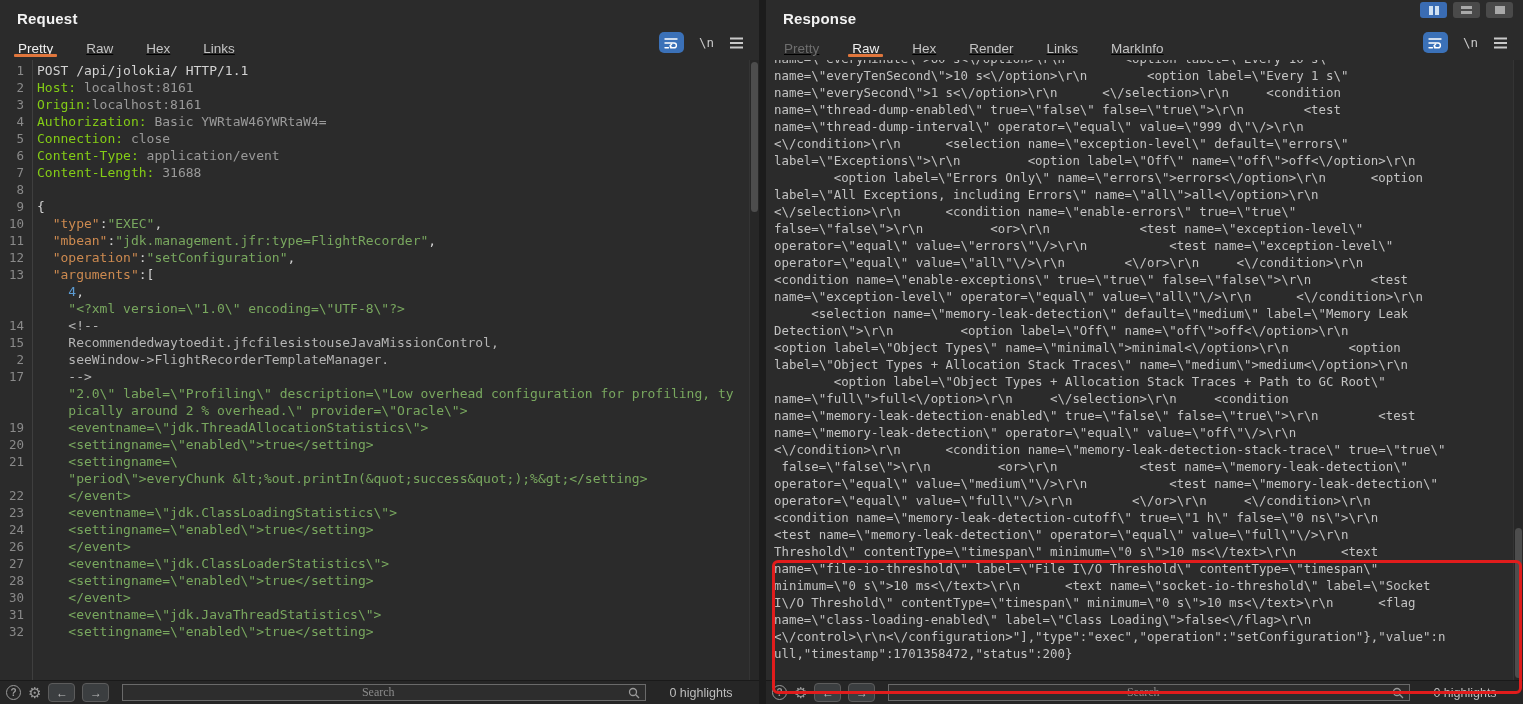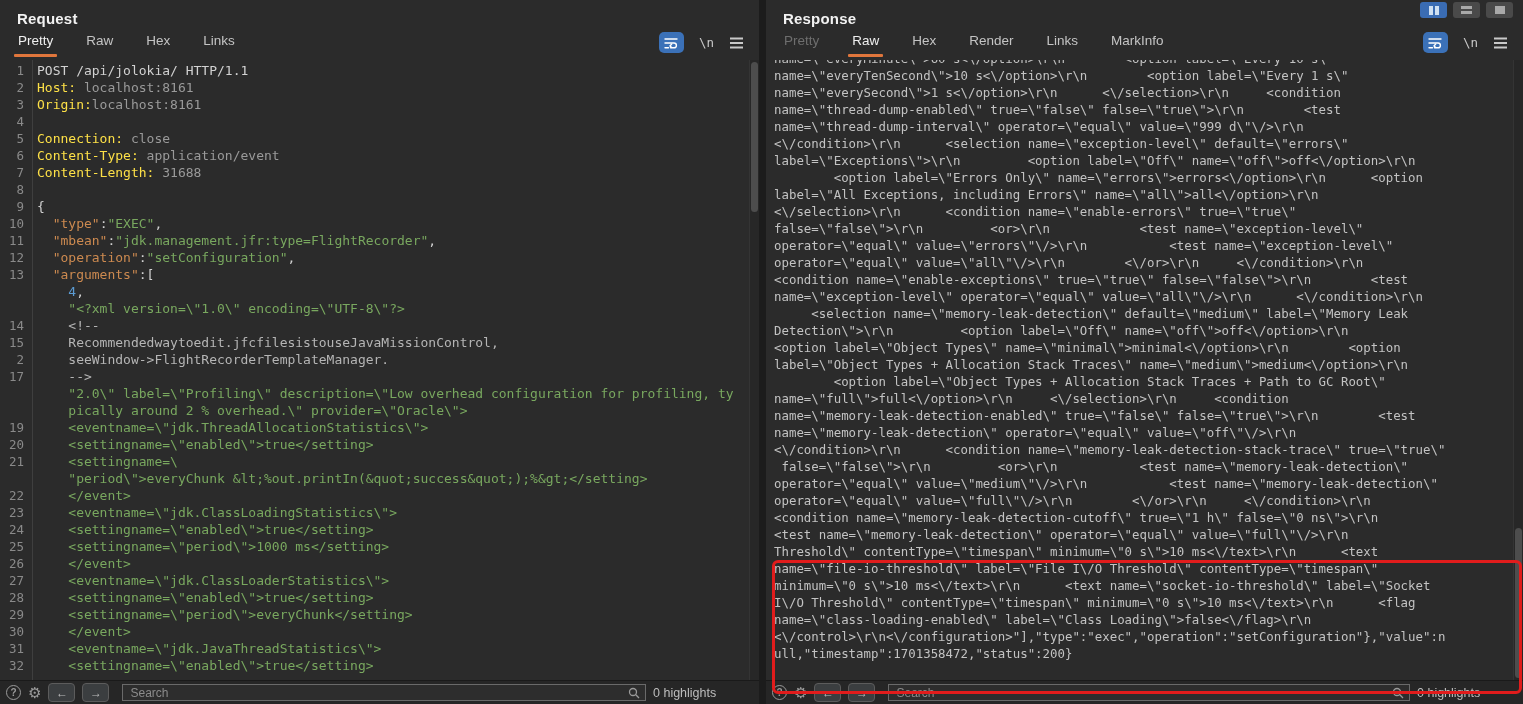--- a/index.html
+++ b/index.html
@@ -11,38 +11,38 @@
   .app{display:flex;width:1523px;height:704px;}
   .panel{position:relative;display:flex;flex-direction:column;background:#2b2b2b;height:704px;}
   #request-panel{width:759px;flex:none;}
   .divider{width:7px;background:#1c1c1c;flex:none;}
   #response-panel{flex:1;min-width:0;}
 
   
   .panel-header{height:60px;flex:none;position:relative;z-index:3;background:#2b2b2b;}
   .panel-title{font-size:15px;font-weight:bold;color:#f2f2f2;padding:10px 0 0 17px;letter-spacing:.2px;}
   .tab-row{display:flex;align-items:flex-end;padding-left:17px;margin-top:3px;height:27px;}
-  .tab{position:relative;margin-right:31px;padding:3px 1px 8px 1px;cursor:default;}
+  .tab{position:relative;margin-right:31px;padding:3px 1px 0 1px;cursor:default;text-decoration:underline;}
   .tab-label{font-size:13.5px;color:#c4c4c4;}
   .tab.selected .tab-label{color:#efefef;}
   .tab.selected::after{content:'';position:absolute;left:-3px;right:-3px;bottom:0;height:3px;background:#e0763c;border-radius:1px;}
   .tab.disabled .tab-label{color:#6e6e6e;}
   .tab-tools{margin-left:auto;display:flex;align-items:center;gap:15px;padding-right:15px;padding-bottom:4px;}
   .wrap-btn{width:25px;height:21px;background:#3b71b8;border-radius:5px;display:flex;align-items:center;justify-content:center;}
   .nl-label{color:#c9c9c9;font-size:12.5px;font-family:"DejaVu Sans Mono","Liberation Mono",monospace;}
 
   
   .editor{flex:1;position:relative;overflow:hidden;background:#2b2b2b;}
   .editor-req::before{content:'';position:absolute;left:32px;top:0;bottom:0;width:1px;background:#3f3f3f;}
   .row{display:flex;height:17px;line-height:17px;white-space:pre;
        font-family:"DejaVu Sans Mono","Liberation Mono",monospace;font-size:13px;}
   .gut{width:24px;flex:none;text-align:right;padding-right:8px;color:#8a8a8a;font-size:12.5px;}
   .line{padding-left:5px;}
   .t-p{color:#d2d2d2;}
-  .t-hn{color:#fde047;}
+  .t-hn{color:#84cc16;}
   .t-hv{color:#9a9a9a;}
   .t-k{color:#cd8a50;}
   .t-g{color:#79a85f;}
   .t-nu{color:#5b9bd3;}
   .t-c{color:#b5b5b5;}
   #request-code{margin-top:2px;}
   #response-code{margin-top:-10px;}
   .rrow{height:17px;line-height:17px;white-space:pre;padding-left:8px;color:#c3c3c3;
         font-family:"DejaVu Sans Mono","Liberation Mono",monospace;font-size:12.4px;}
 
@@ -55,23 +55,23 @@
   .bottom-bar{height:23px;flex:none;background:#262626;border-top:1px solid #1a1a1a;
               display:flex;align-items:center;gap:7px;padding:0 6px;position:relative;z-index:3;}
   .help-icon{width:13px;height:13px;border:1.5px solid #9a9a9a;border-radius:50%;color:#9a9a9a;
              font-size:10px;font-weight:bold;display:flex;align-items:center;justify-content:center;flex:none;}
   .gear-icon{color:#9a9a9a;font-size:15px;line-height:15px;flex:none;}
   .nav-btn{width:25px;height:17px;background:#3b3e40;border:1px solid #5c5c5c;border-radius:4px;
            color:#bdbdbd;font-size:12px;display:flex;align-items:center;justify-content:center;flex:none;}
   .search-field{flex:1;height:15px;background:#2d2d2d;border:1px solid #6a6a6a;display:flex;
                 align-items:center;padding:0 5px;margin-left:6px;}
   .search-field input{flex:1;background:transparent;border:none;outline:none;color:#cfcfcf;
-                font-size:12px;font-family:Liberation Sans, sans-serif;min-width:0;}
+                font-size:12px;font-family:Liberation Serif, serif;min-width:0;text-align:center;}
   .search-field input::placeholder{color:#8b8b8b;}
-  .highlights{flex:none;width:96px;text-align:left;color:#bdbdbd;font-size:12.5px;margin-right:4px;}
+  .highlights{flex:none;width:96px;text-align:center;color:#bdbdbd;font-size:12.5px;margin-right:4px;}
 
   
   .window-controls{position:absolute;top:2px;right:10px;display:flex;gap:6px;z-index:5;}
   .wc{width:27px;height:16px;border-radius:3px;background:#4a4a4a;display:flex;align-items:center;justify-content:center;gap:2px;}
   .wc.active{background:#3a6cb3;}
   .wc .col{width:4px;height:9px;background:#a9a9a9;}
   .wc.active .col{background:#cfe0f2;}
   .wc .rowbar{width:11px;height:3px;background:#a9a9a9;}
   .wc .rows{display:flex;flex-direction:column;gap:2px;}
   .wc .sq{width:10px;height:8px;background:#a9a9a9;}
@@ -108,21 +108,21 @@
           </svg>
         </div>
       </div>
     </div>
 
     <div class="editor editor-req">
       <div id="request-code">
           <div class="row"><span class="gut">1</span><span class="line"><span class="t-p">POST /api/jolokia/ HTTP/1.1</span></span></div>
           <div class="row"><span class="gut">2</span><span class="line"><span class="t-hn">Host:</span><span class="t-hv"> localhost:8161</span></span></div>
           <div class="row"><span class="gut">3</span><span class="line"><span class="t-hn">Origin:</span><span class="t-hv">localhost:8161</span></span></div>
-          <div class="row"><span class="gut">4</span></div>
+          <div class="row"><span class="gut">4</span><span class="line"><span class="t-hn">Authorization:</span><span class="t-hv"> Basic YWRtaW46YWRtaW4=</span></span></div>
           <div class="row"><span class="gut">5</span><span class="line"><span class="t-hn">Connection:</span><span class="t-hv"> close</span></span></div>
           <div class="row"><span class="gut">6</span><span class="line"><span class="t-hn">Content-Type:</span><span class="t-hv"> application/event</span></span></div>
           <div class="row"><span class="gut">7</span><span class="line"><span class="t-hn">Content-Length:</span><span class="t-hv"> 31688</span></span></div>
           <div class="row"><span class="gut">8</span><span class="line"></span></div>
           <div class="row"><span class="gut">9</span><span class="line"><span class="t-p">{</span></span></div>
           <div class="row"><span class="gut">10</span><span class="line"><span class="t-p">  </span><span class="t-k">"type"</span><span class="t-p">:</span><span class="t-g">"EXEC"</span><span class="t-p">,</span></span></div>
           <div class="row"><span class="gut">11</span><span class="line"><span class="t-p">  </span><span class="t-k">"mbean"</span><span class="t-p">:</span><span class="t-g">"jdk.management.jfr:type=FlightRecorder"</span><span class="t-p">,</span></span></div>
           <div class="row"><span class="gut">12</span><span class="line"><span class="t-p">  </span><span class="t-k">"operation"</span><span class="t-p">:</span><span class="t-g">"setConfiguration"</span><span class="t-p">,</span></span></div>
           <div class="row"><span class="gut">13</span><span class="line"><span class="t-p">  </span><span class="t-k">"arguments"</span><span class="t-p">:[</span></span></div>
           <div class="row"><span class="gut"></span><span class="line"><span class="t-p">    </span><span class="t-nu">4</span><span class="t-p">,</span></span></div>
@@ -133,25 +133,23 @@
           <div class="row"><span class="gut">17</span><span class="line"><span class="t-c">    --&gt;</span></span></div>
           <div class="row"><span class="gut"></span><span class="line"><span class="t-g">    "2.0\" label=\"Profiling\" description=\"Low overhead configuration for profiling, ty</span></span></div>
           <div class="row"><span class="gut"></span><span class="line"><span class="t-g">    pically around 2 % overhead.\" provider=\"Oracle\"&gt;</span></span></div>
           <div class="row"><span class="gut">19</span><span class="line"><span class="t-g">    &lt;eventname=\"jdk.ThreadAllocationStatistics\"&gt;</span></span></div>
           <div class="row"><span class="gut">20</span><span class="line"><span class="t-g">    &lt;settingname=\"enabled\"&gt;true&lt;/setting&gt;</span></span></div>
           <div class="row"><span class="gut">21</span><span class="line"><span class="t-g">    &lt;settingname=\</span></span></div>
           <div class="row"><span class="gut"></span><span class="line"><span class="t-g">    "period\"&gt;everyChunk &amp;lt;%out.printIn(&amp;quot;success&amp;quot;);%&amp;gt;&lt;/setting&gt;</span></span></div>
           <div class="row"><span class="gut">22</span><span class="line"><span class="t-g">    &lt;/event&gt;</span></span></div>
           <div class="row"><span class="gut">23</span><span class="line"><span class="t-g">    &lt;eventname=\"jdk.ClassLoadingStatistics\"&gt;</span></span></div>
           <div class="row"><span class="gut">24</span><span class="line"><span class="t-g">    &lt;settingname=\"enabled\"&gt;true&lt;/setting&gt;</span></span></div>
-          <div class="row"><span class="gut">25</span><span class="line"><span class="t-g">    &lt;settingname=\"period\"&gt;1000 ms&lt;/setting&gt;</span></span></div>
           <div class="row"><span class="gut">26</span><span class="line"><span class="t-g">    &lt;/event&gt;</span></span></div>
           <div class="row"><span class="gut">27</span><span class="line"><span class="t-g">    &lt;eventname=\"jdk.ClassLoaderStatistics\"&gt;</span></span></div>
           <div class="row"><span class="gut">28</span><span class="line"><span class="t-g">    &lt;settingname=\"enabled\"&gt;true&lt;/setting&gt;</span></span></div>
-          <div class="row"><span class="gut">29</span><span class="line"><span class="t-g">    &lt;settingname=\"period\"&gt;everyChunk&lt;/setting&gt;</span></span></div>
           <div class="row"><span class="gut">30</span><span class="line"><span class="t-g">    &lt;/event&gt;</span></span></div>
           <div class="row"><span class="gut">31</span><span class="line"><span class="t-g">    &lt;eventname=\"jdk.JavaThreadStatistics\"&gt;</span></span></div>
           <div class="row"><span class="gut">32</span><span class="line"><span class="t-g">    &lt;settingname=\"enabled\"&gt;true&lt;/setting&gt;</span></span></div>
         </div>
       <div class="sb">
           <div class="thumb" id="req-thumb"></div>
         </div>
     </div>
 
     <div class="bottom-bar">

